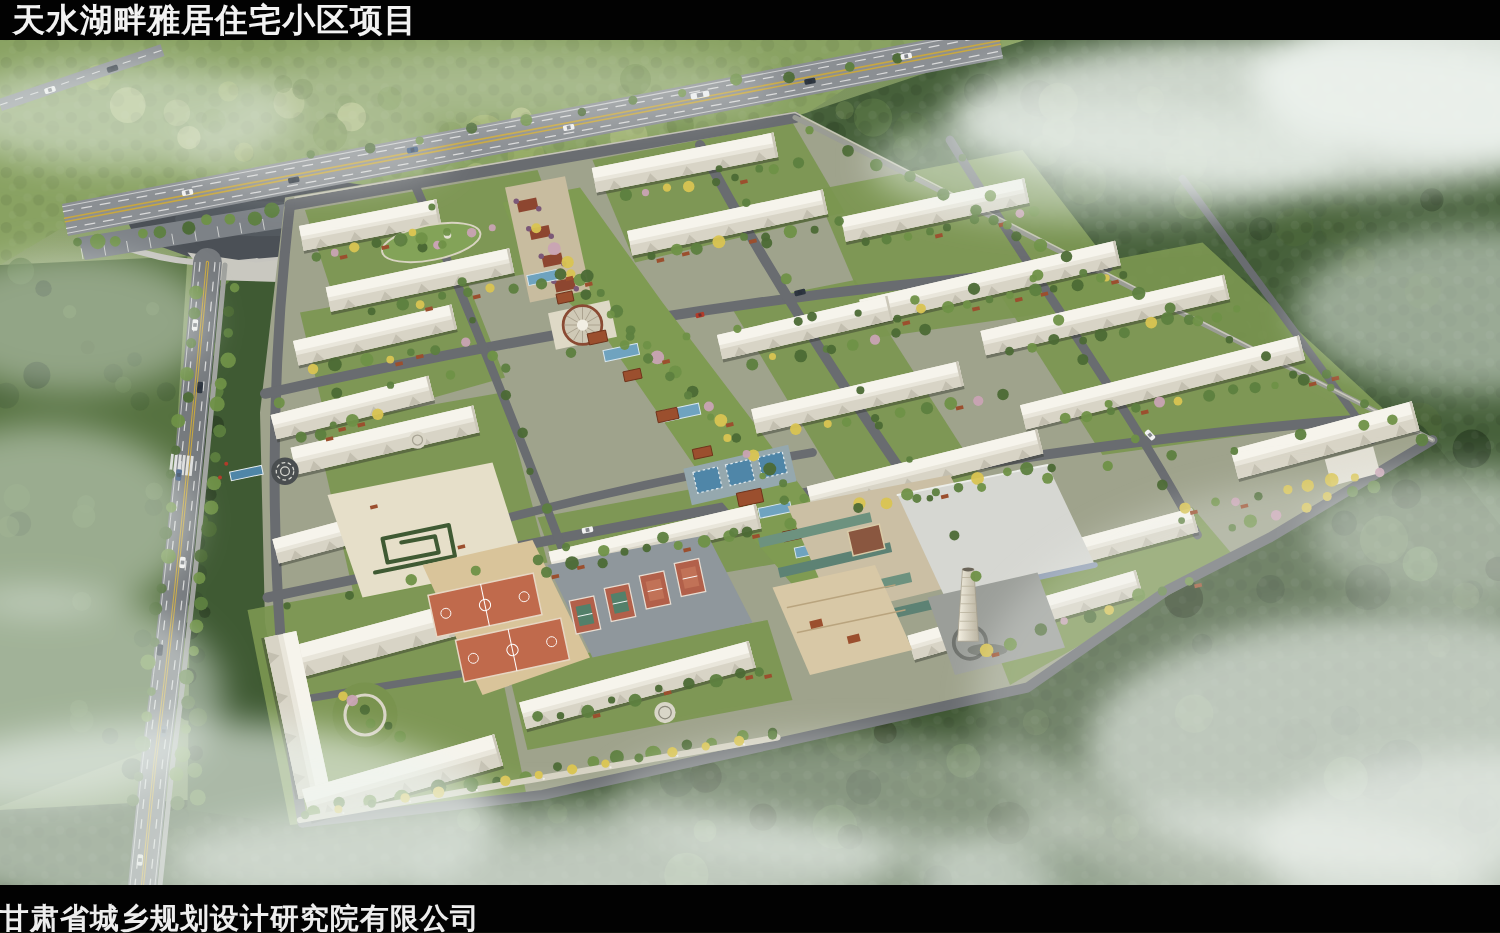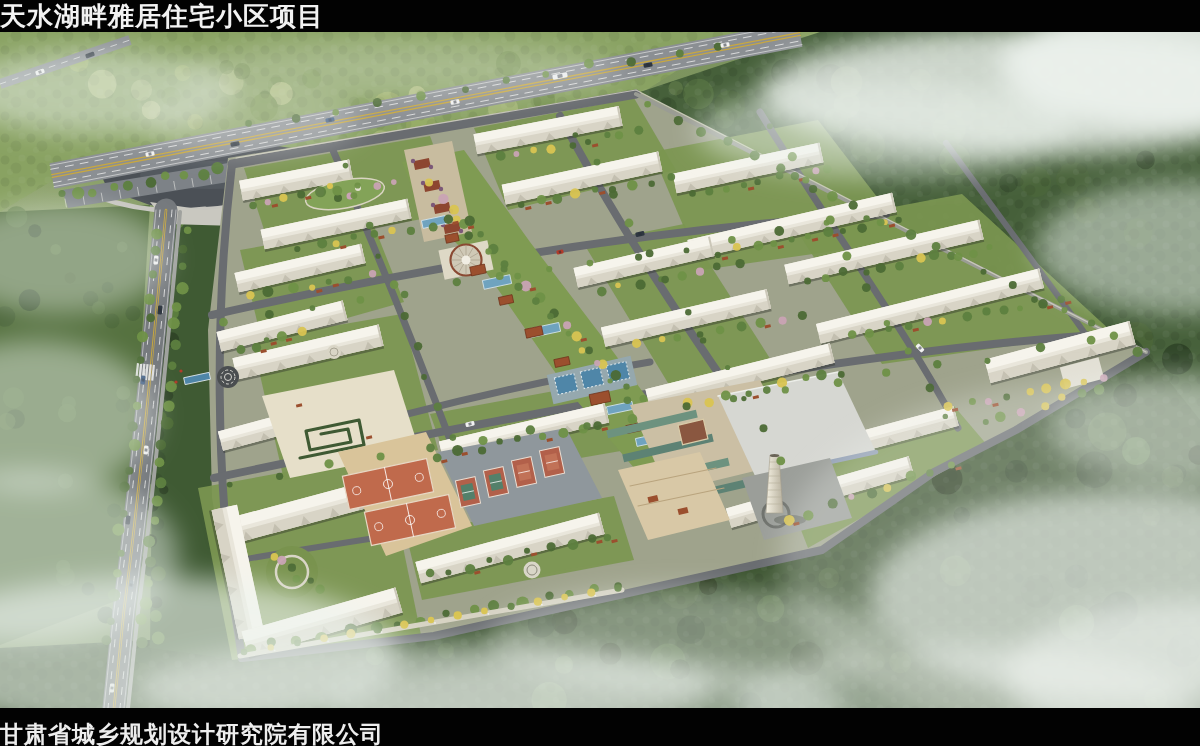--- a/index.html
+++ b/index.html
@@ -1,18 +1,18 @@
 <!DOCTYPE html>
 <html><head>
 <meta charset="utf-8">
 <style>
   html,body{margin:0;padding:0;background:#000;}
   .frame{width:1200px;height:746px;position:relative;overflow:hidden;background:#020202;
          font-family:"Liberation Serif",serif;}
-  .topbar{height:32px;background:#020202;display:flex;align-items:center;box-sizing:border-box;}
+  .topbar{height:32px;background:#020202;display:flex;align-items:center;padding-left:10px;box-sizing:border-box;}
   .topbar span{color:#f2f2f2;font-size:26px;font-weight:600;letter-spacing:1px;white-space:nowrap;}
   .canvas{height:676px;width:1200px;position:relative;background:#6d8752;}
   .canvas svg{display:block;}
   .bottombar{height:52px;background:#020202;display:flex;align-items:center;justify-content:flex-start;
              padding-right:45px;box-sizing:border-box;position:relative;}
   .bottombar span{color:#ededed;font-size:23px;font-weight:600;letter-spacing:1px;white-space:nowrap;}
   .bottombar::after{content:"";position:absolute;left:0;right:0;bottom:0;height:2px;background:#383838;}
 </style>
 </head>
 <body>

